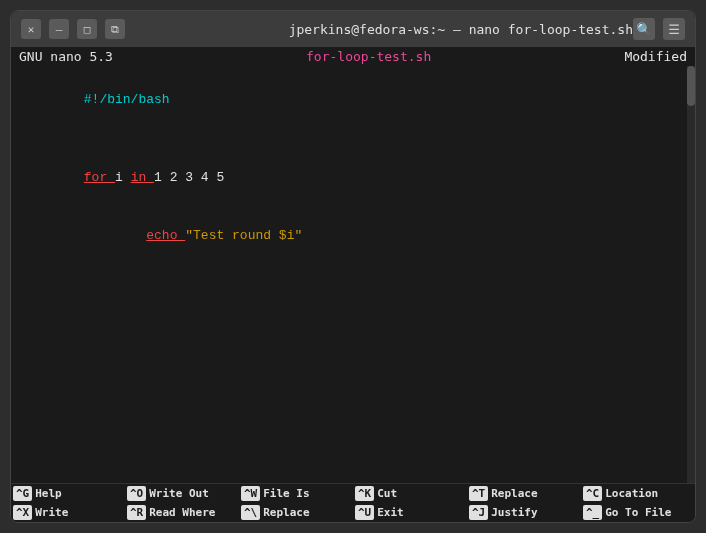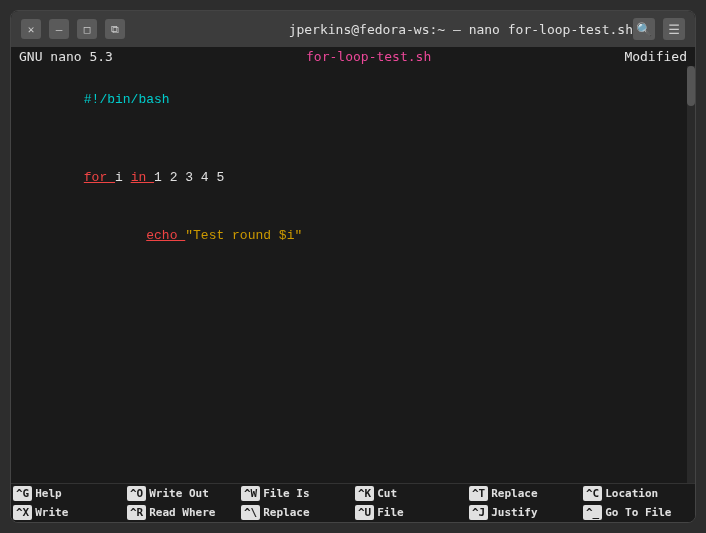--- a/index.html
+++ b/index.html
@@ -260,21 +260,21 @@
       <div class="shortcut-item">
         <span class="shortcut-key">^R</span>
         <span class="shortcut-label">Read Where</span>
       </div>
       <div class="shortcut-item">
         <span class="shortcut-key">^\</span>
         <span class="shortcut-label">Replace</span>
       </div>
       <div class="shortcut-item">
         <span class="shortcut-key">^U</span>
-        <span class="shortcut-label">File</span>
+        <span class="shortcut-label">Exit</span>
       </div>
       <div class="shortcut-item">
         <span class="shortcut-key">^J</span>
         <span class="shortcut-label">Justify</span>
       </div>
       <div class="shortcut-item">
         <span class="shortcut-key">^_</span>
         <span class="shortcut-label">Go To File</span>
       </div>
     </div>

